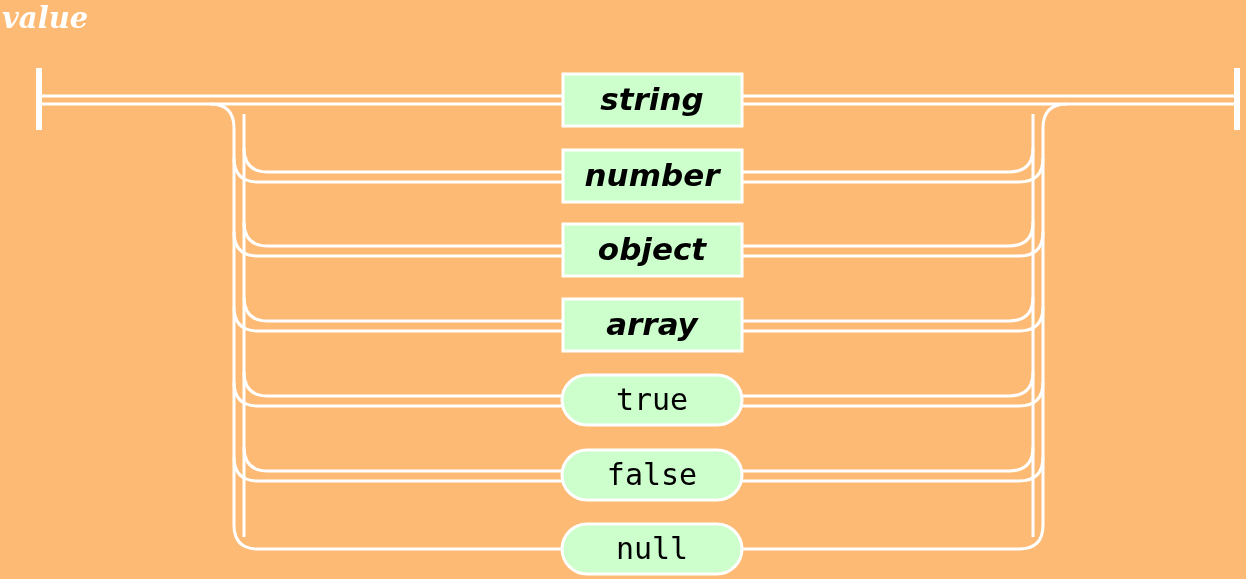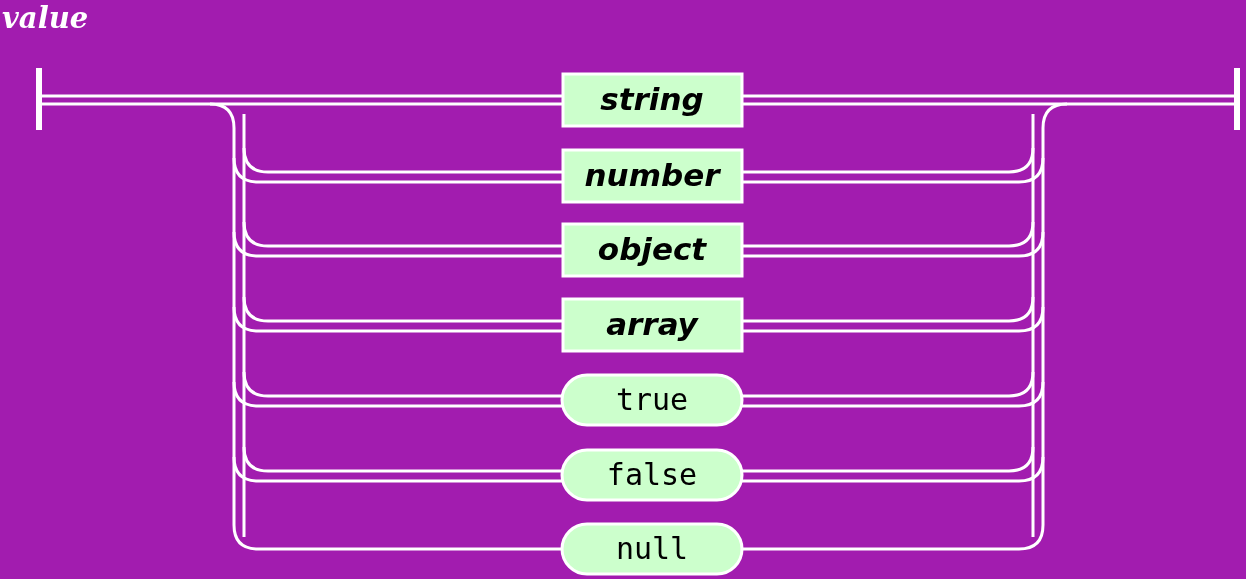--- a/index.html
+++ b/index.html
@@ -11,21 +11,21 @@
   body {
     width: 1246px;
     height: 579px;
     overflow: hidden;
     font-family: "Liberation Sans", sans-serif;
   }
   #diagram-root {
     position: relative;
     width: 1246px;
     height: 579px;
-    background: #a21caf;
+    background: #fdba74;
   }
   #rr-svg {
     position: absolute;
     left: 0;
     top: 0;
     display: block;
   }
   .rail {
     fill: none;
     stroke: #ffffff;

